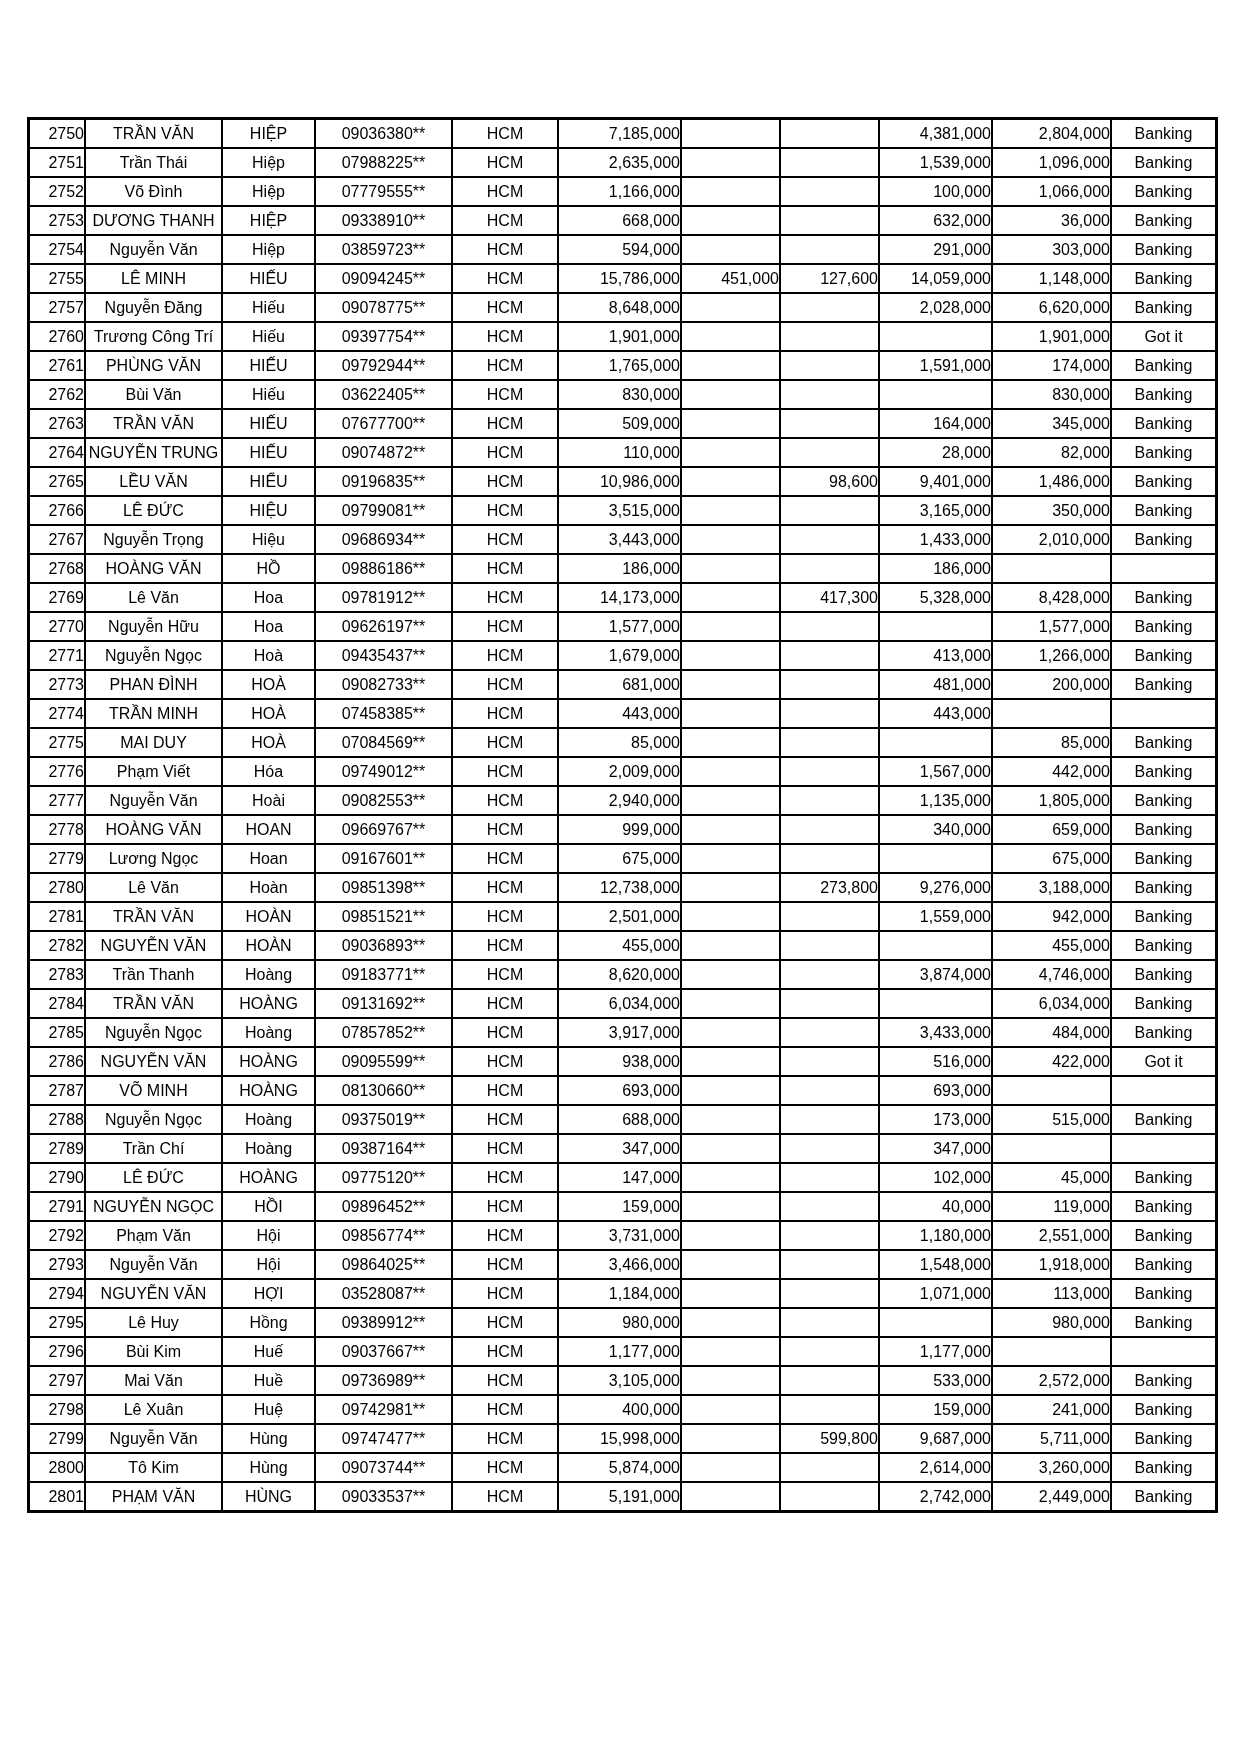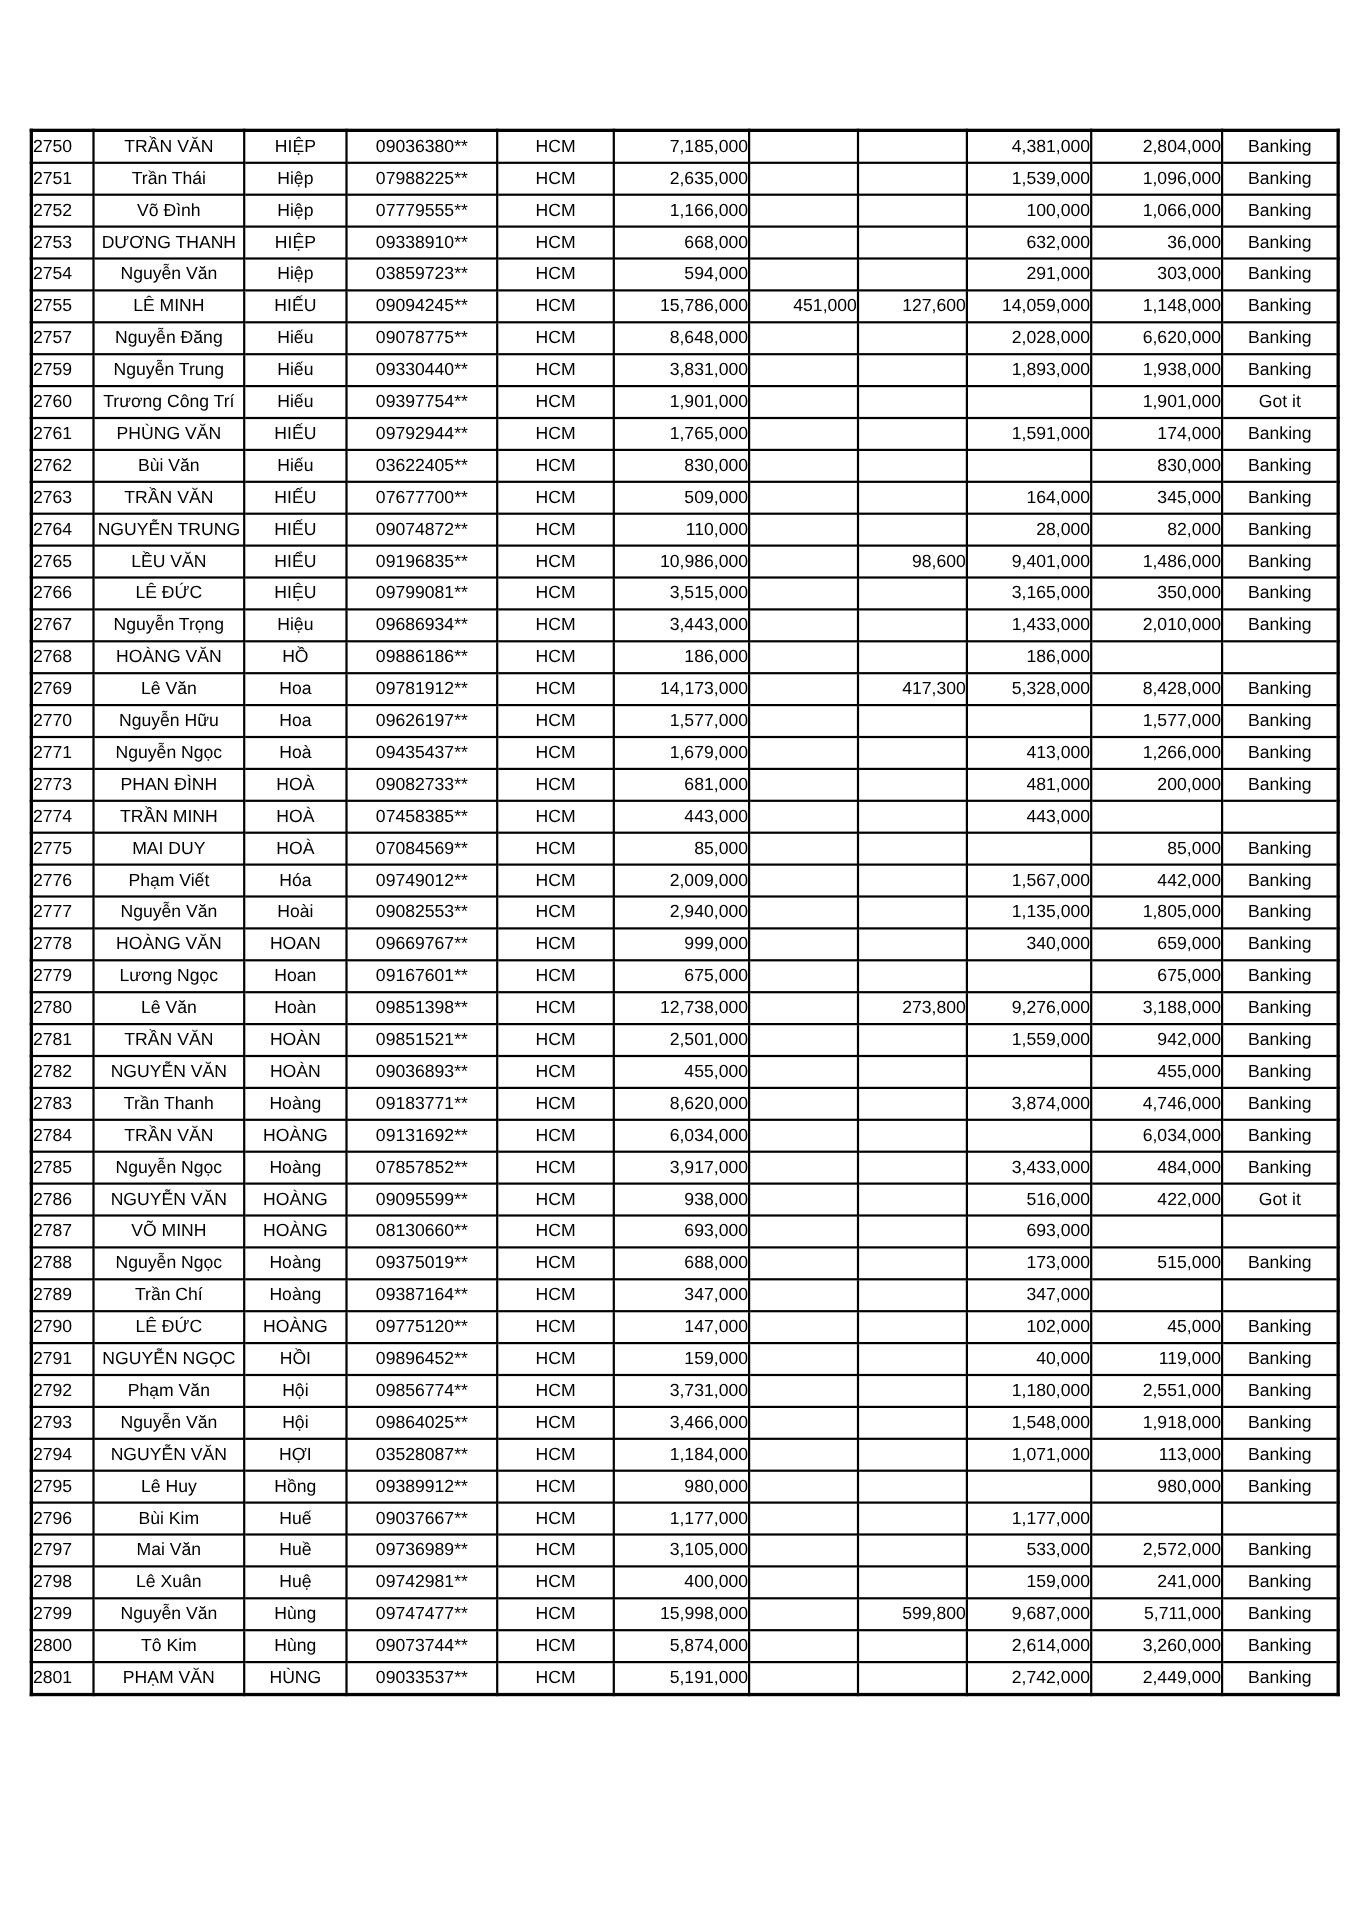--- a/index.html
+++ b/index.html
@@ -21,21 +21,21 @@
     border:2px solid #000;
     height:27px;
     padding:0;
     font-size:16px;
     color:#000;
     white-space:nowrap;
     overflow:hidden;
     vertical-align:middle;
   }
   
-  .c0{width:54px;text-align:left;}
+  .c0{width:54px;text-align:right;}
   .c1{width:135px;text-align:center;}
   .c2{width:91px;text-align:center;}
   .c3{width:135px;text-align:center;}
   .c4{width:104px;text-align:center;}
   .c5{width:121px;text-align:right;padding-right:7px;}
   .c6{width:97px;text-align:right;padding-right:7px;}
   .c7{width:97px;text-align:right;padding-right:7px;}
   .c8{width:111px;text-align:right;padding-right:7px;}
   .c9{width:117px;text-align:right;padding-right:7px;}
   .c10{width:103px;text-align:center;font-size:15px;}
@@ -130,33 +130,20 @@
         <td class="c3">09078775**</td>
         <td class="c4">HCM</td>
         <td class="c5">8,648,000</td>
         <td class="c6"></td>
         <td class="c7"></td>
         <td class="c8">2,028,000</td>
         <td class="c9">6,620,000</td>
         <td class="c10">Banking</td>
       </tr>
       <tr>
-        <td class="c0">2759</td>
-        <td class="c1">Nguyễn Trung</td>
-        <td class="c2">Hiếu</td>
-        <td class="c3">09330440**</td>
-        <td class="c4">HCM</td>
-        <td class="c5">3,831,000</td>
-        <td class="c6"></td>
-        <td class="c7"></td>
-        <td class="c8">1,893,000</td>
-        <td class="c9">1,938,000</td>
-        <td class="c10">Banking</td>
-      </tr>
-      <tr>
         <td class="c0">2760</td>
         <td class="c1">Trương Công Trí</td>
         <td class="c2">Hiếu</td>
         <td class="c3">09397754**</td>
         <td class="c4">HCM</td>
         <td class="c5">1,901,000</td>
         <td class="c6"></td>
         <td class="c7"></td>
         <td class="c8"></td>
         <td class="c9">1,901,000</td>

